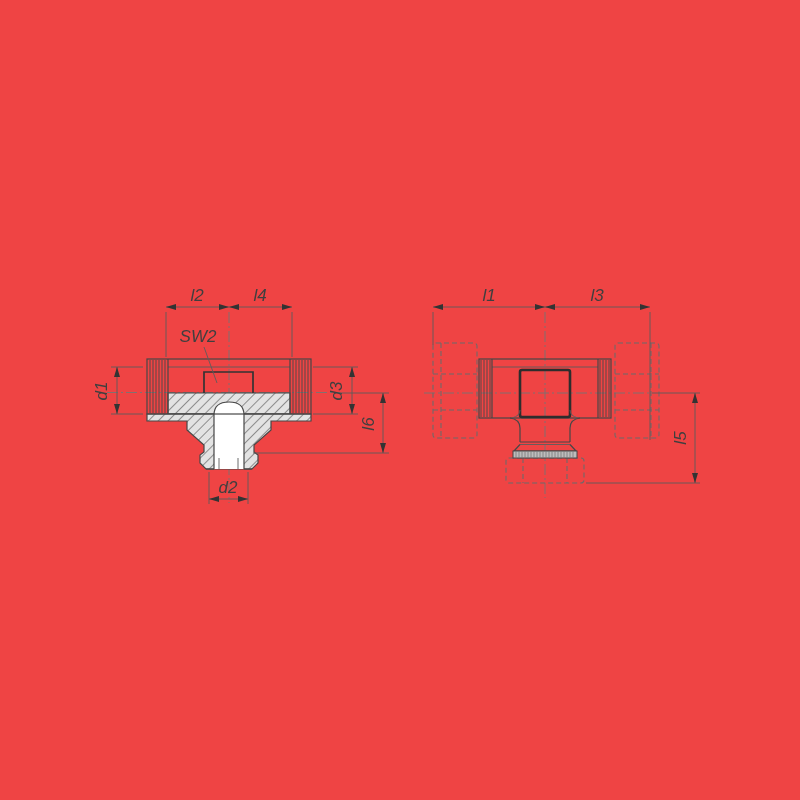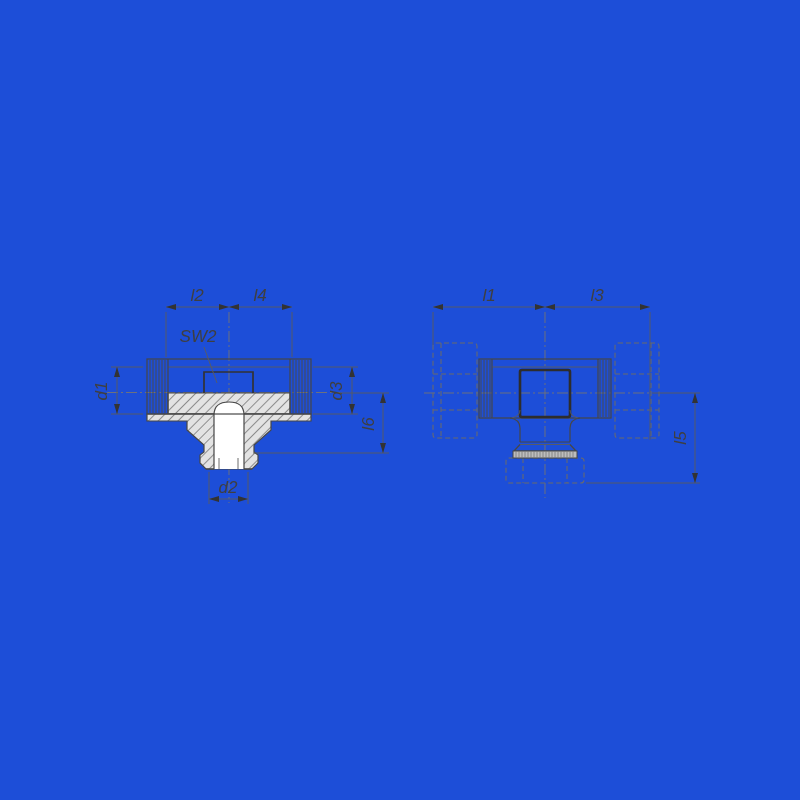--- a/index.html
+++ b/index.html
@@ -1,16 +1,16 @@
 <!DOCTYPE html>
 <html><head>
 <meta charset="utf-8">
 <style>
   html,body{margin:0;padding:0;background:#ffffff;}
-  .stage{position:relative;width:800px;height:800px;background:#1d4ed8;overflow:hidden;
+  .stage{position:relative;width:800px;height:800px;background:#ef4444;overflow:hidden;
          font-family:"Liberation Sans", sans-serif;}
   svg{display:block;}
   .outline{fill:none;stroke:#474747;stroke-width:1.2;stroke-linejoin:miter;}
   .thin{fill:none;stroke:#5c5c5c;stroke-width:0.9;}
   .thread{fill:none;stroke:#4a4a4a;stroke-width:0.95;}
   .cl{fill:none;stroke:#757575;stroke-width:0.9;stroke-dasharray:11 3 2 3;}
   .dashed{fill:none;stroke:#6b6b6b;stroke-width:1.05;stroke-dasharray:5 3;}
   .boldline{fill:none;stroke:#2d2d2d;stroke-width:2.6;}
   .semibold{fill:none;stroke:#333333;stroke-width:1.7;}
   .arrow{fill:#333333;stroke:none;}

